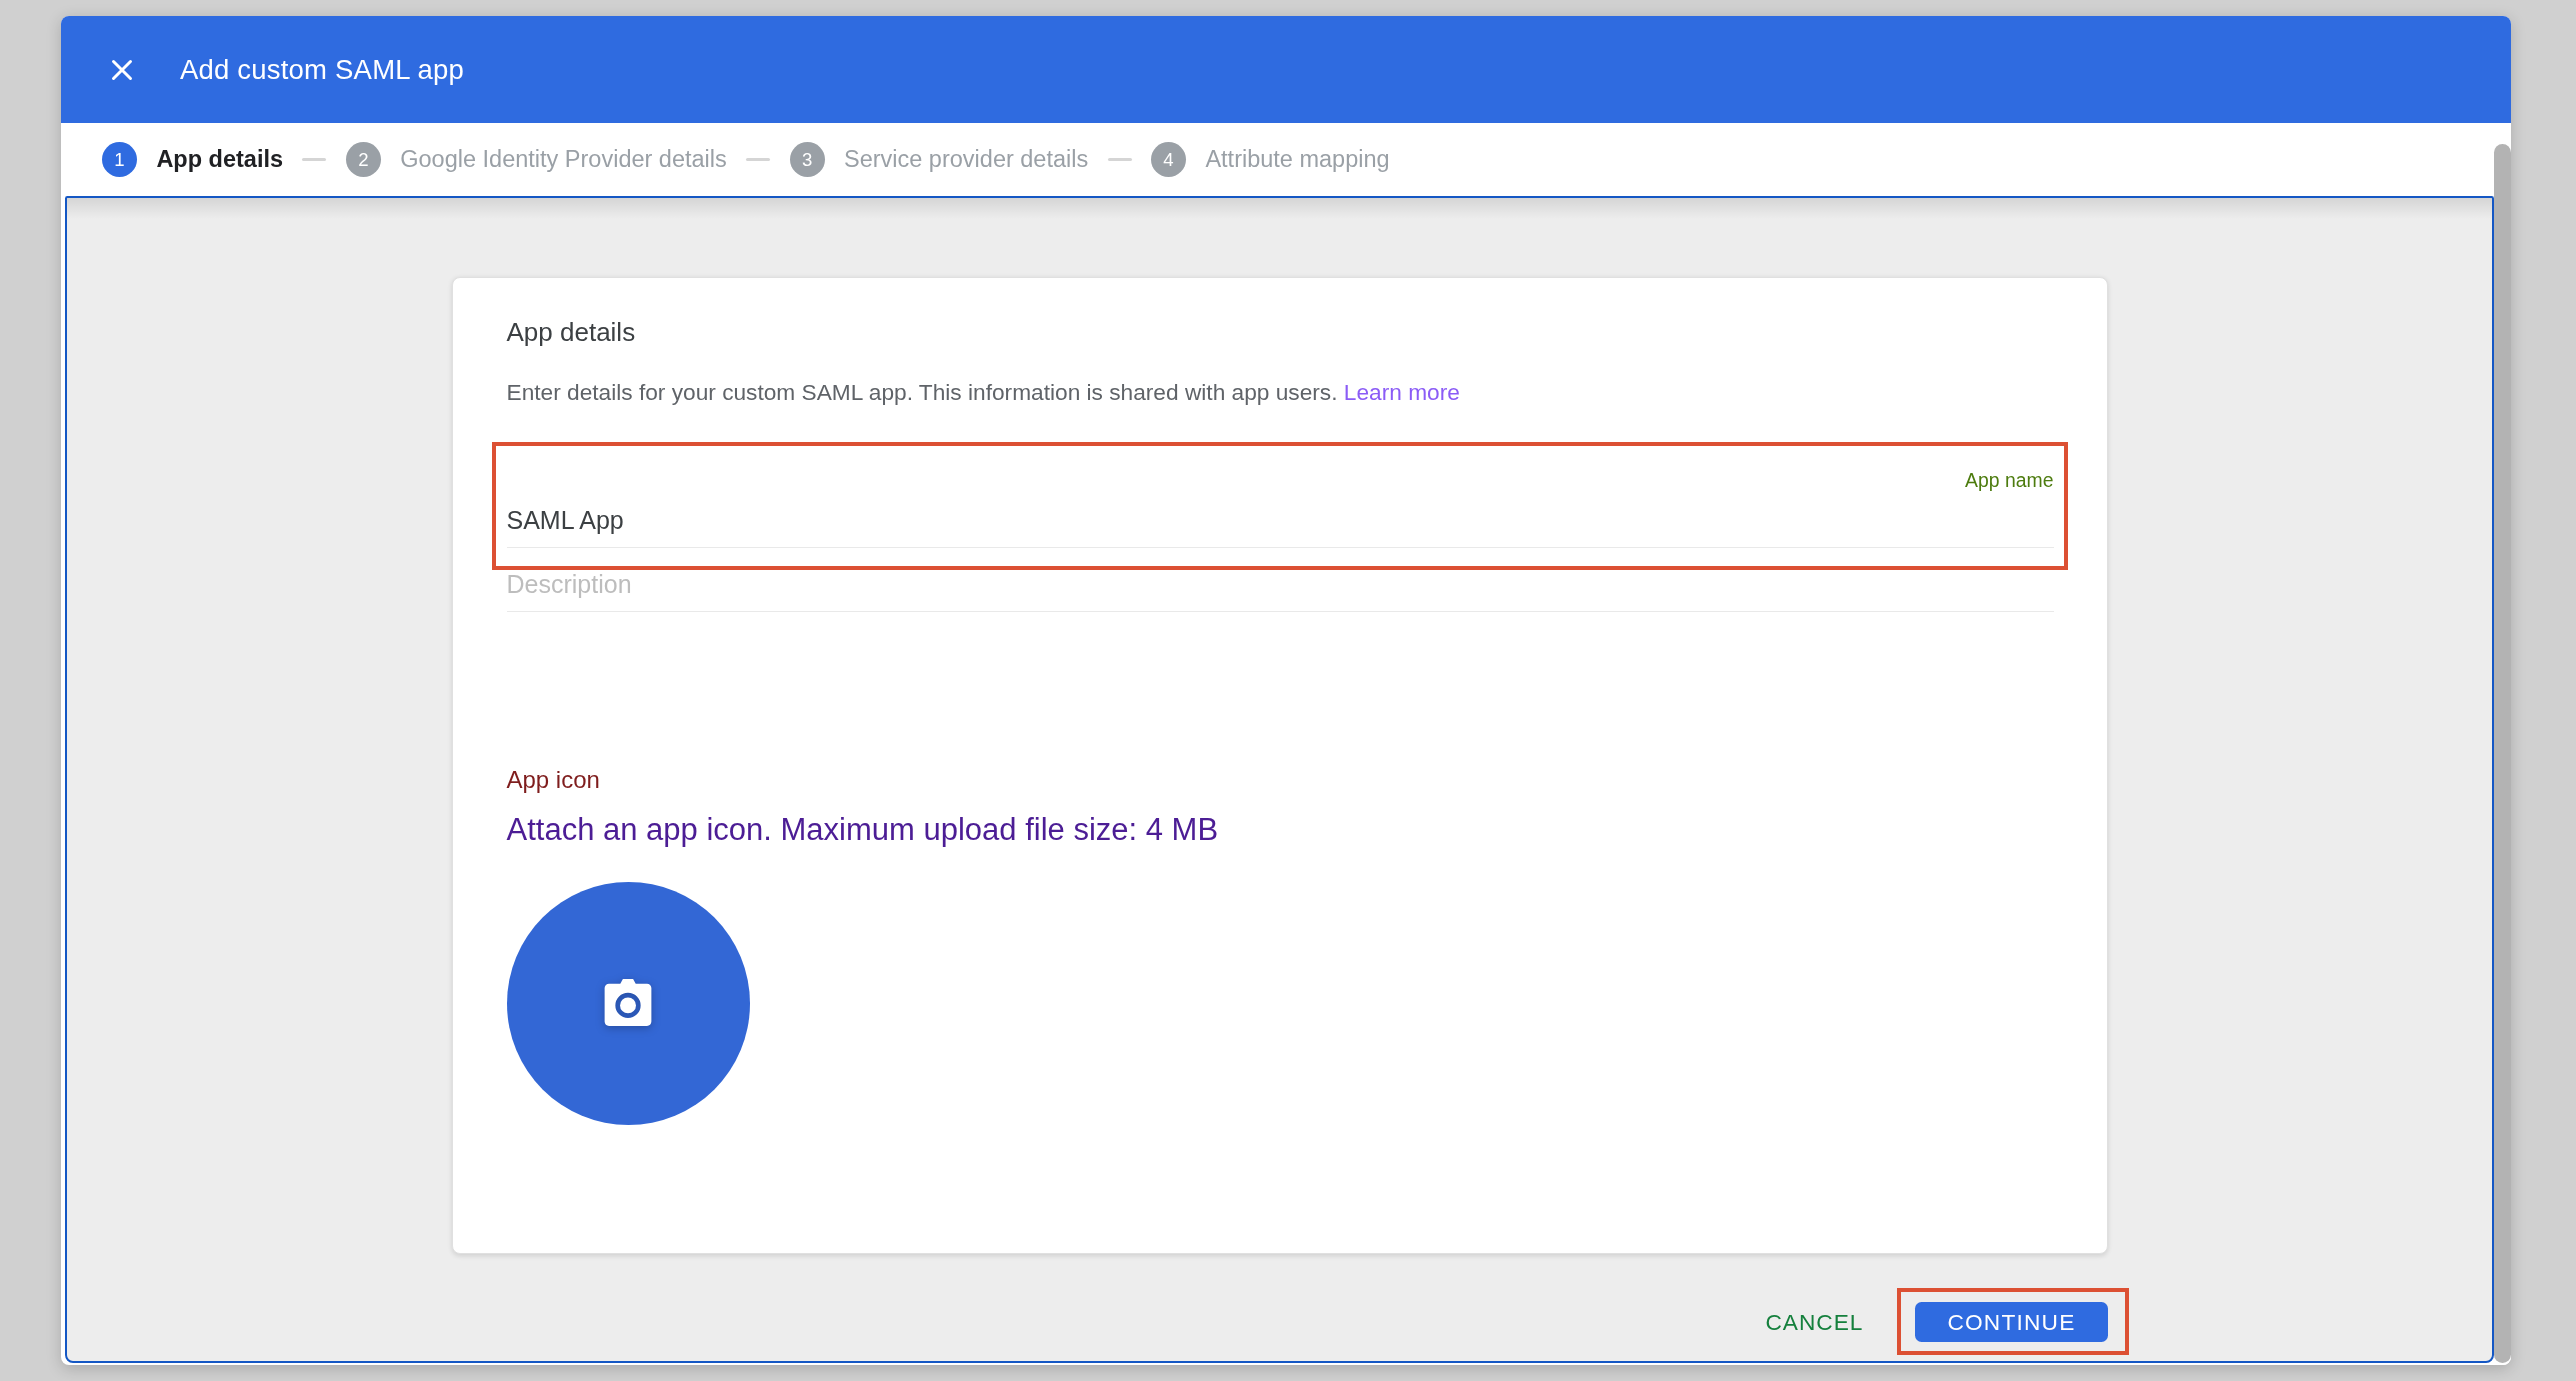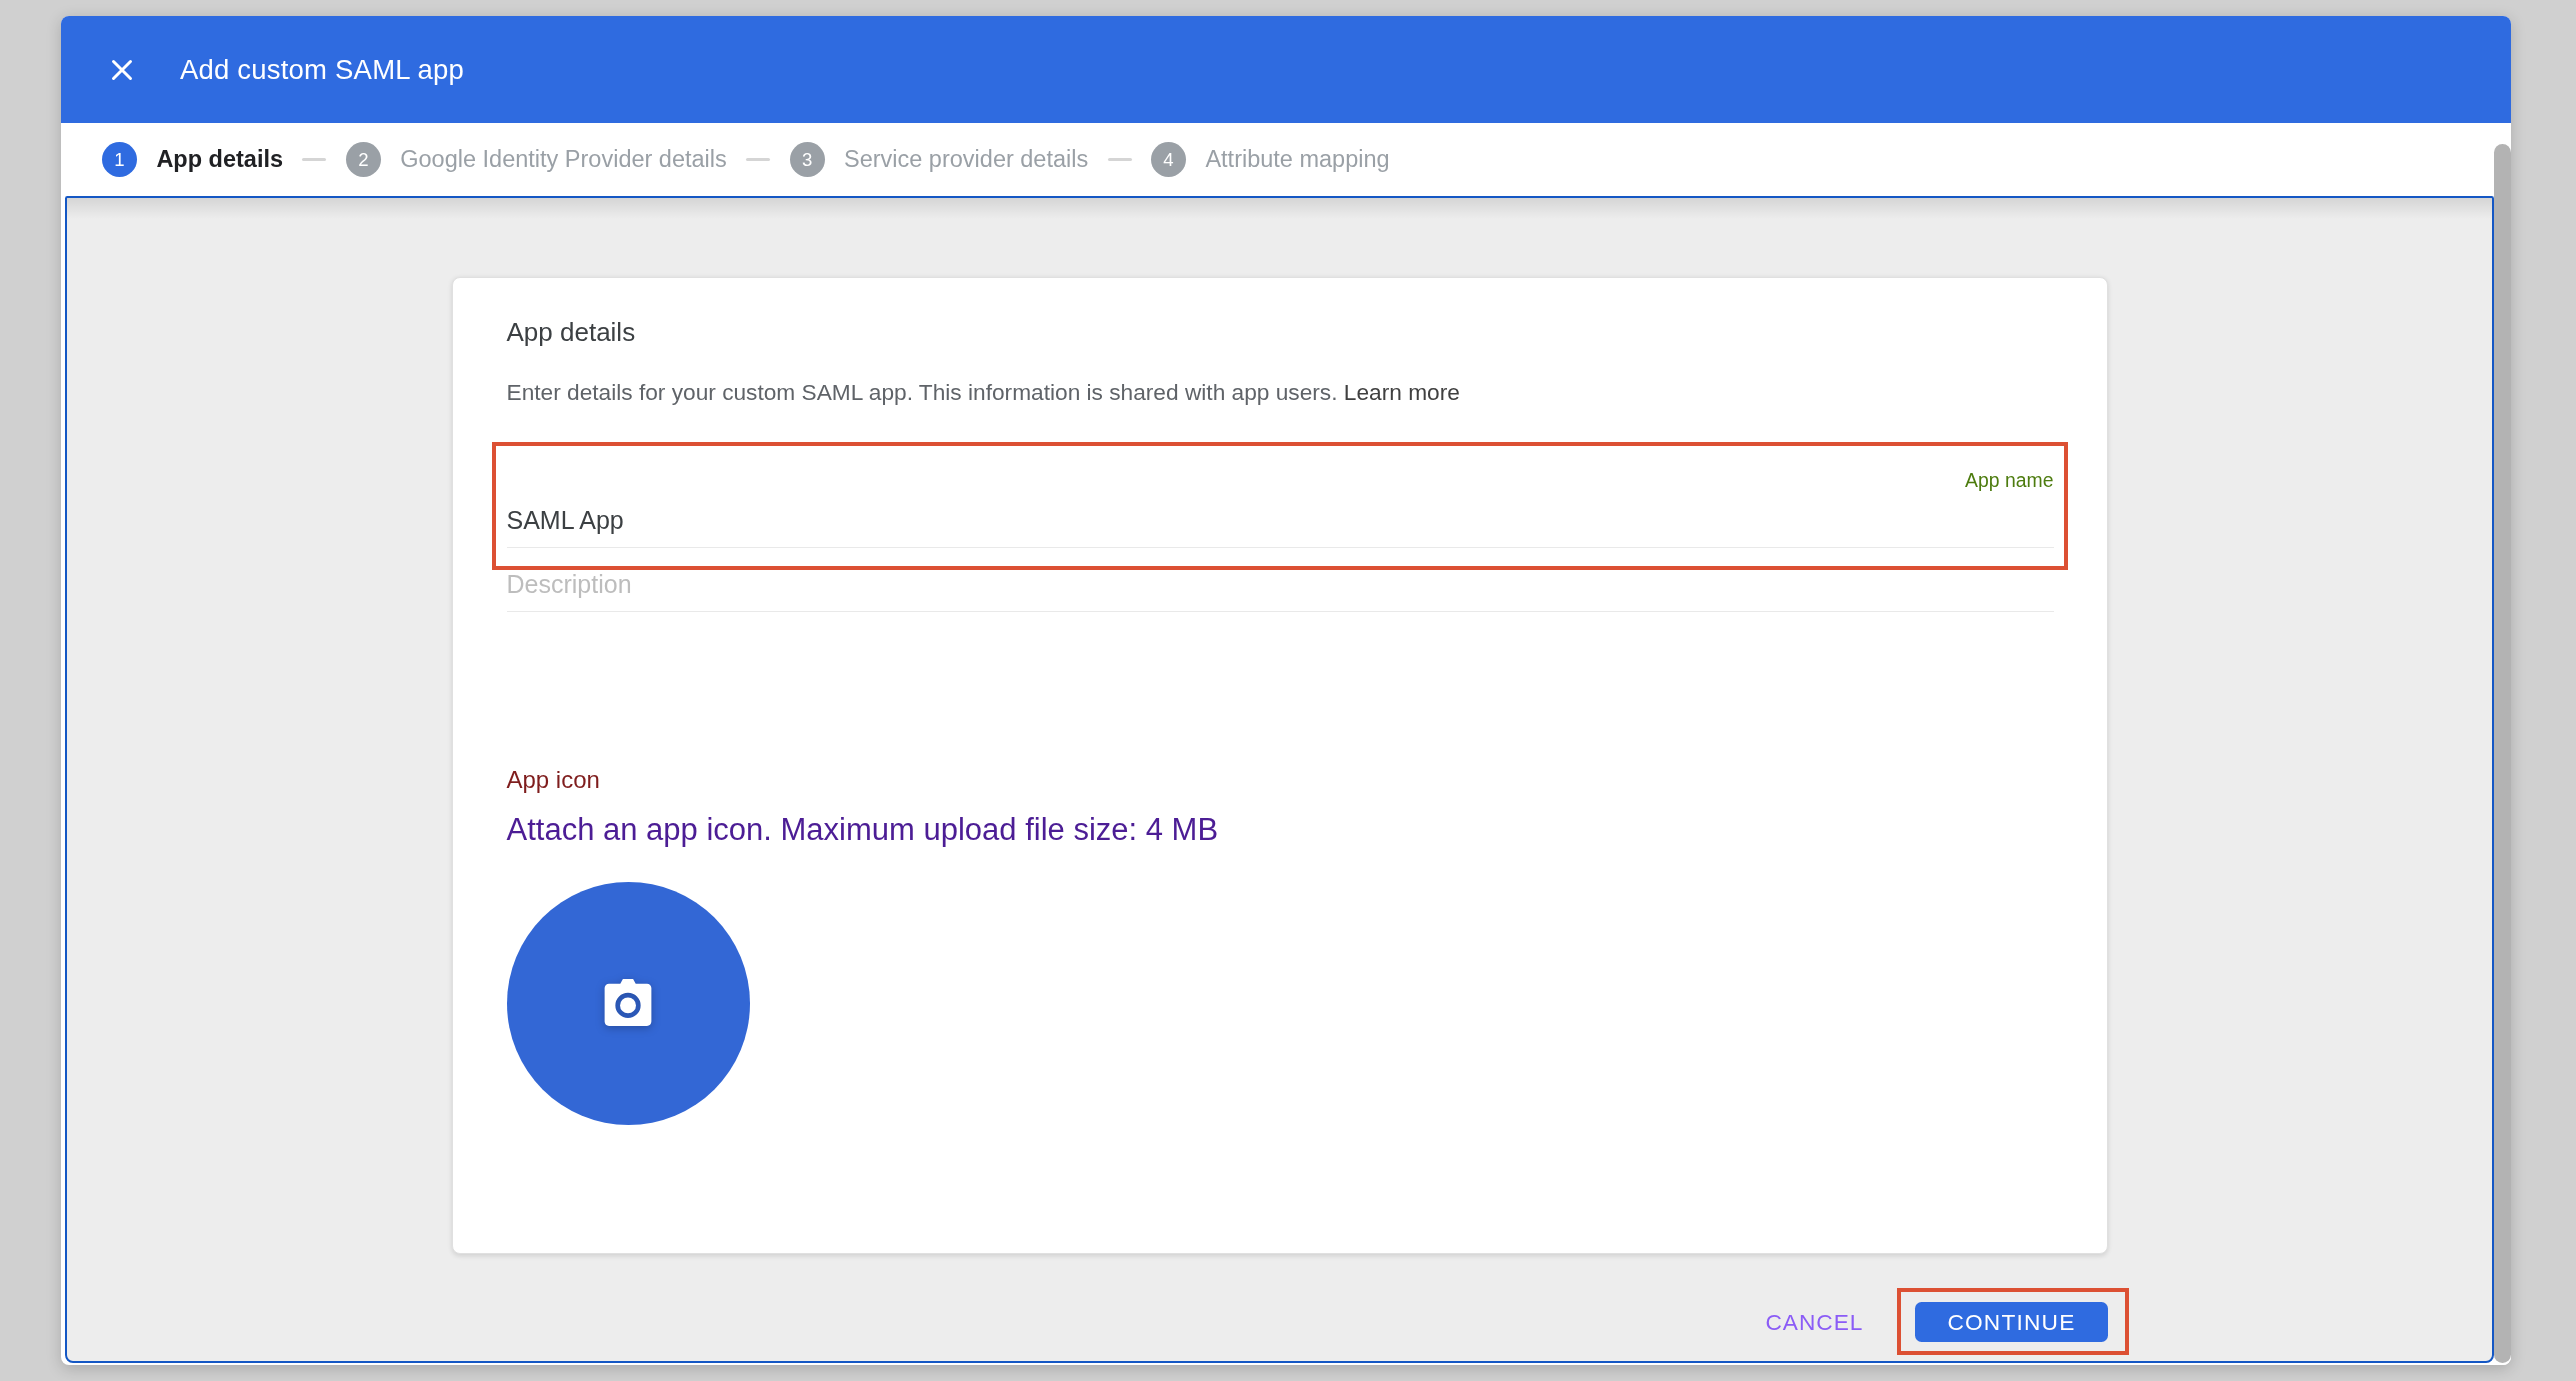--- a/index.html
+++ b/index.html
@@ -75,21 +75,21 @@
 
   
   .card {
     margin-top:79px; width:1656px; height:977px;
     background:#FFFFFF; border:0.8px solid #E0E0E0; border-radius:8px;
     box-shadow:0 1.6px 4.9px rgba(0,0,0,.12);
     padding:40px 53px 45px 54px;
   }
   .card-title { font-size:26px; font-weight:500; color:#3C4043; line-height:29px; }
   .card-desc  { margin-top:32px; font-size:22.7px; color:#5F6368; line-height:26px; }
-  .link { color:#404040; text-decoration:none; cursor:pointer; }
+  .link { color:#8b5cf6; text-decoration:none; cursor:pointer; }
 
   
   .tf { position:relative; }
   .tf-appname { margin-top:37px; padding:29px 0 22.7px; }
   .tf-label { display:block; font-size:19.4px; color:#4d7c0f; margin-bottom:16px; line-height:19.4px;text-align:right; }
   .tf-input {
     display:block; width:100%; border:none; outline:none; background:transparent;
     font-family:"Liberation Sans", sans-serif;
     font-size:25px; color:#3C4043; line-height:25px;
     padding:0 0 11.3px 0; border-bottom:1.6px solid #E9E9E9;
@@ -114,21 +114,21 @@
   }
   .avatar svg { filter:drop-shadow(0 2.4px 4px rgba(0,0,0,.25)); }
 
   
   .actions {
     margin-top:40px; display:flex; justify-content:flex-end; align-items:center;
   }
   .btn-cancel {
     background:transparent; border:none; cursor:pointer;
     font-family:"Liberation Sans", sans-serif;
-    font-size:22.7px; font-weight:500; letter-spacing:1px; color:#8b5cf6;
+    font-size:22.7px; font-weight:500; letter-spacing:1px; color:#15803d;
     padding:14.6px 8px;
   }
   .continue-wrap { position:relative; display:inline-flex; margin-left:44px; }
   .btn-continue {
     border:none; cursor:pointer;
     background:#2F6BE0; color:#FFFFFF; border-radius:6.5px;
     font-family:"Liberation Sans", sans-serif;
     font-size:22.7px; font-weight:500; letter-spacing:1.2px;
     height:40px; padding:0 32px;
     display:flex; align-items:center; justify-content:center;

